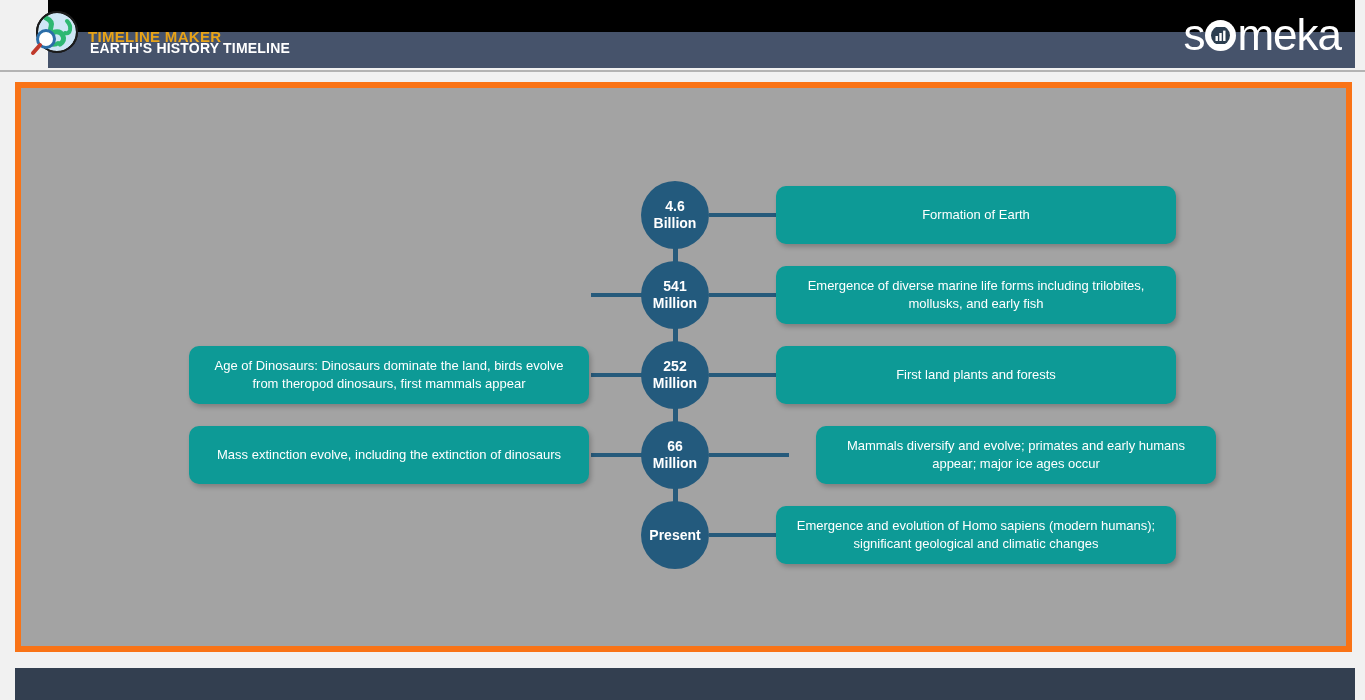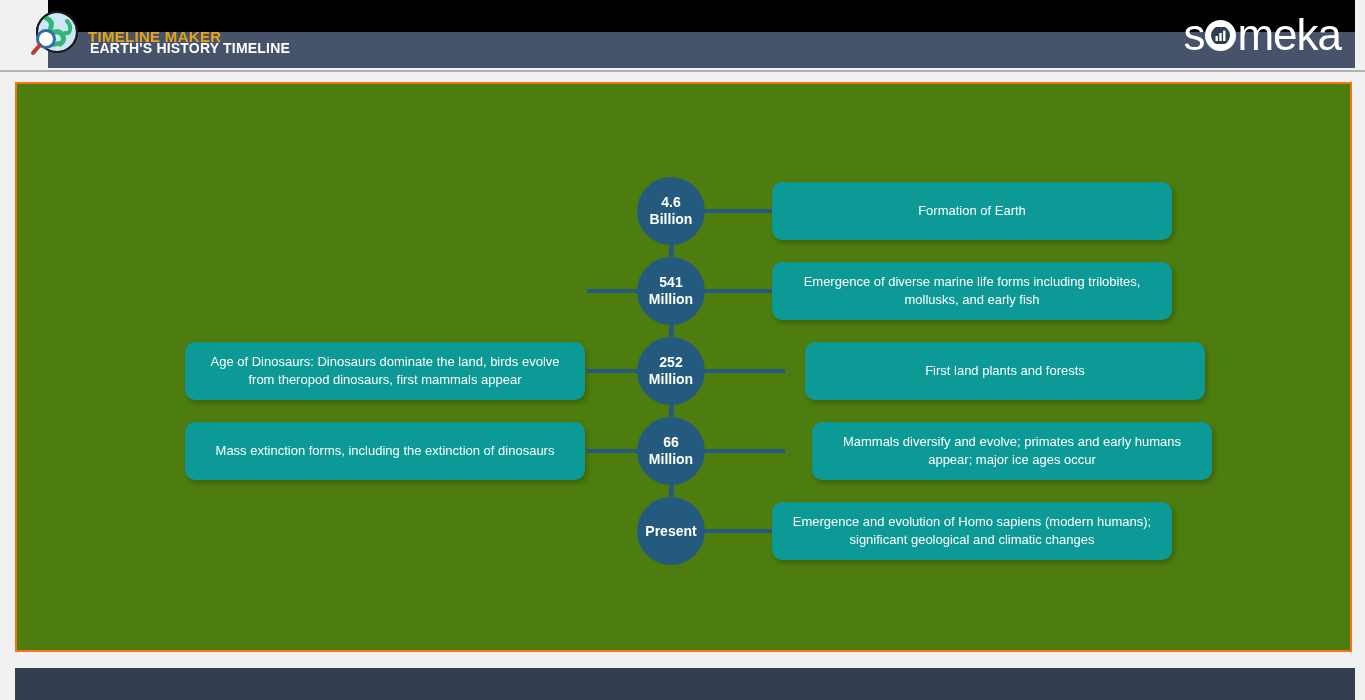--- a/index.html
+++ b/index.html
@@ -90,22 +90,22 @@
     vertical-align: -4px;
   }
   .someka-o svg { position: absolute; left: 6px; top: 7px; }
 
   
   #slide-canvas {
     position: absolute;
     left: 15px; top: 82px;
     width: 1337px;
     height: 570px;
-    background: #4d7c0f;
-    border: 2px solid #f97316;
+    background: #a3a3a3;
+    border: 6px solid #f97316;
   }
 
   #timeline-stage {
     position: absolute;
     left: 0; top: 0;
     width: 1337px; height: 566px;
   }
 
   
   .spine {
@@ -233,32 +233,32 @@
 
     <div class="arm" style="left:570px;top:285px;width:82px;"></div>
     <div class="arm" style="left:688px;top:285px;width:80px;"></div>
     <div class="node" style="left:620px;top:253px;">
       <span>252</span>
       <span>Million</span>
     </div>
     <div class="card" style="left:168px;top:258px;height:55px;">
       <span>Age of Dinosaurs: Dinosaurs dominate the land, birds evolve from theropod dinosaurs, first mammals appear</span>
     </div>
-    <div class="card" style="left:755px;top:258px;height:55px;margin-left:33px;">
+    <div class="card" style="left:755px;top:258px;height:55px;">
       <span>First land plants and forests</span>
     </div>
 
     <div class="arm" style="left:570px;top:365px;width:82px;"></div>
     <div class="arm" style="left:688px;top:365px;width:80px;"></div>
     <div class="node" style="left:620px;top:333px;">
       <span>66</span>
       <span>Million</span>
     </div>
     <div class="card" style="left:168px;top:338px;height:55px;">
-      <span>Mass extinction forms, including the extinction of dinosaurs</span>
+      <span>Mass extinction evolve, including the extinction of dinosaurs</span>
     </div>
     <div class="card" style="left:795px;top:338px;height:55px;">
       <span>Mammals diversify and evolve; primates and early humans appear; major ice ages occur</span>
     </div>
 
     <div class="arm" style="left:688px;top:445px;width:80px;"></div>
     <div class="node" style="left:620px;top:413px;">
       <span>Present</span>
       <span></span>
     </div>

